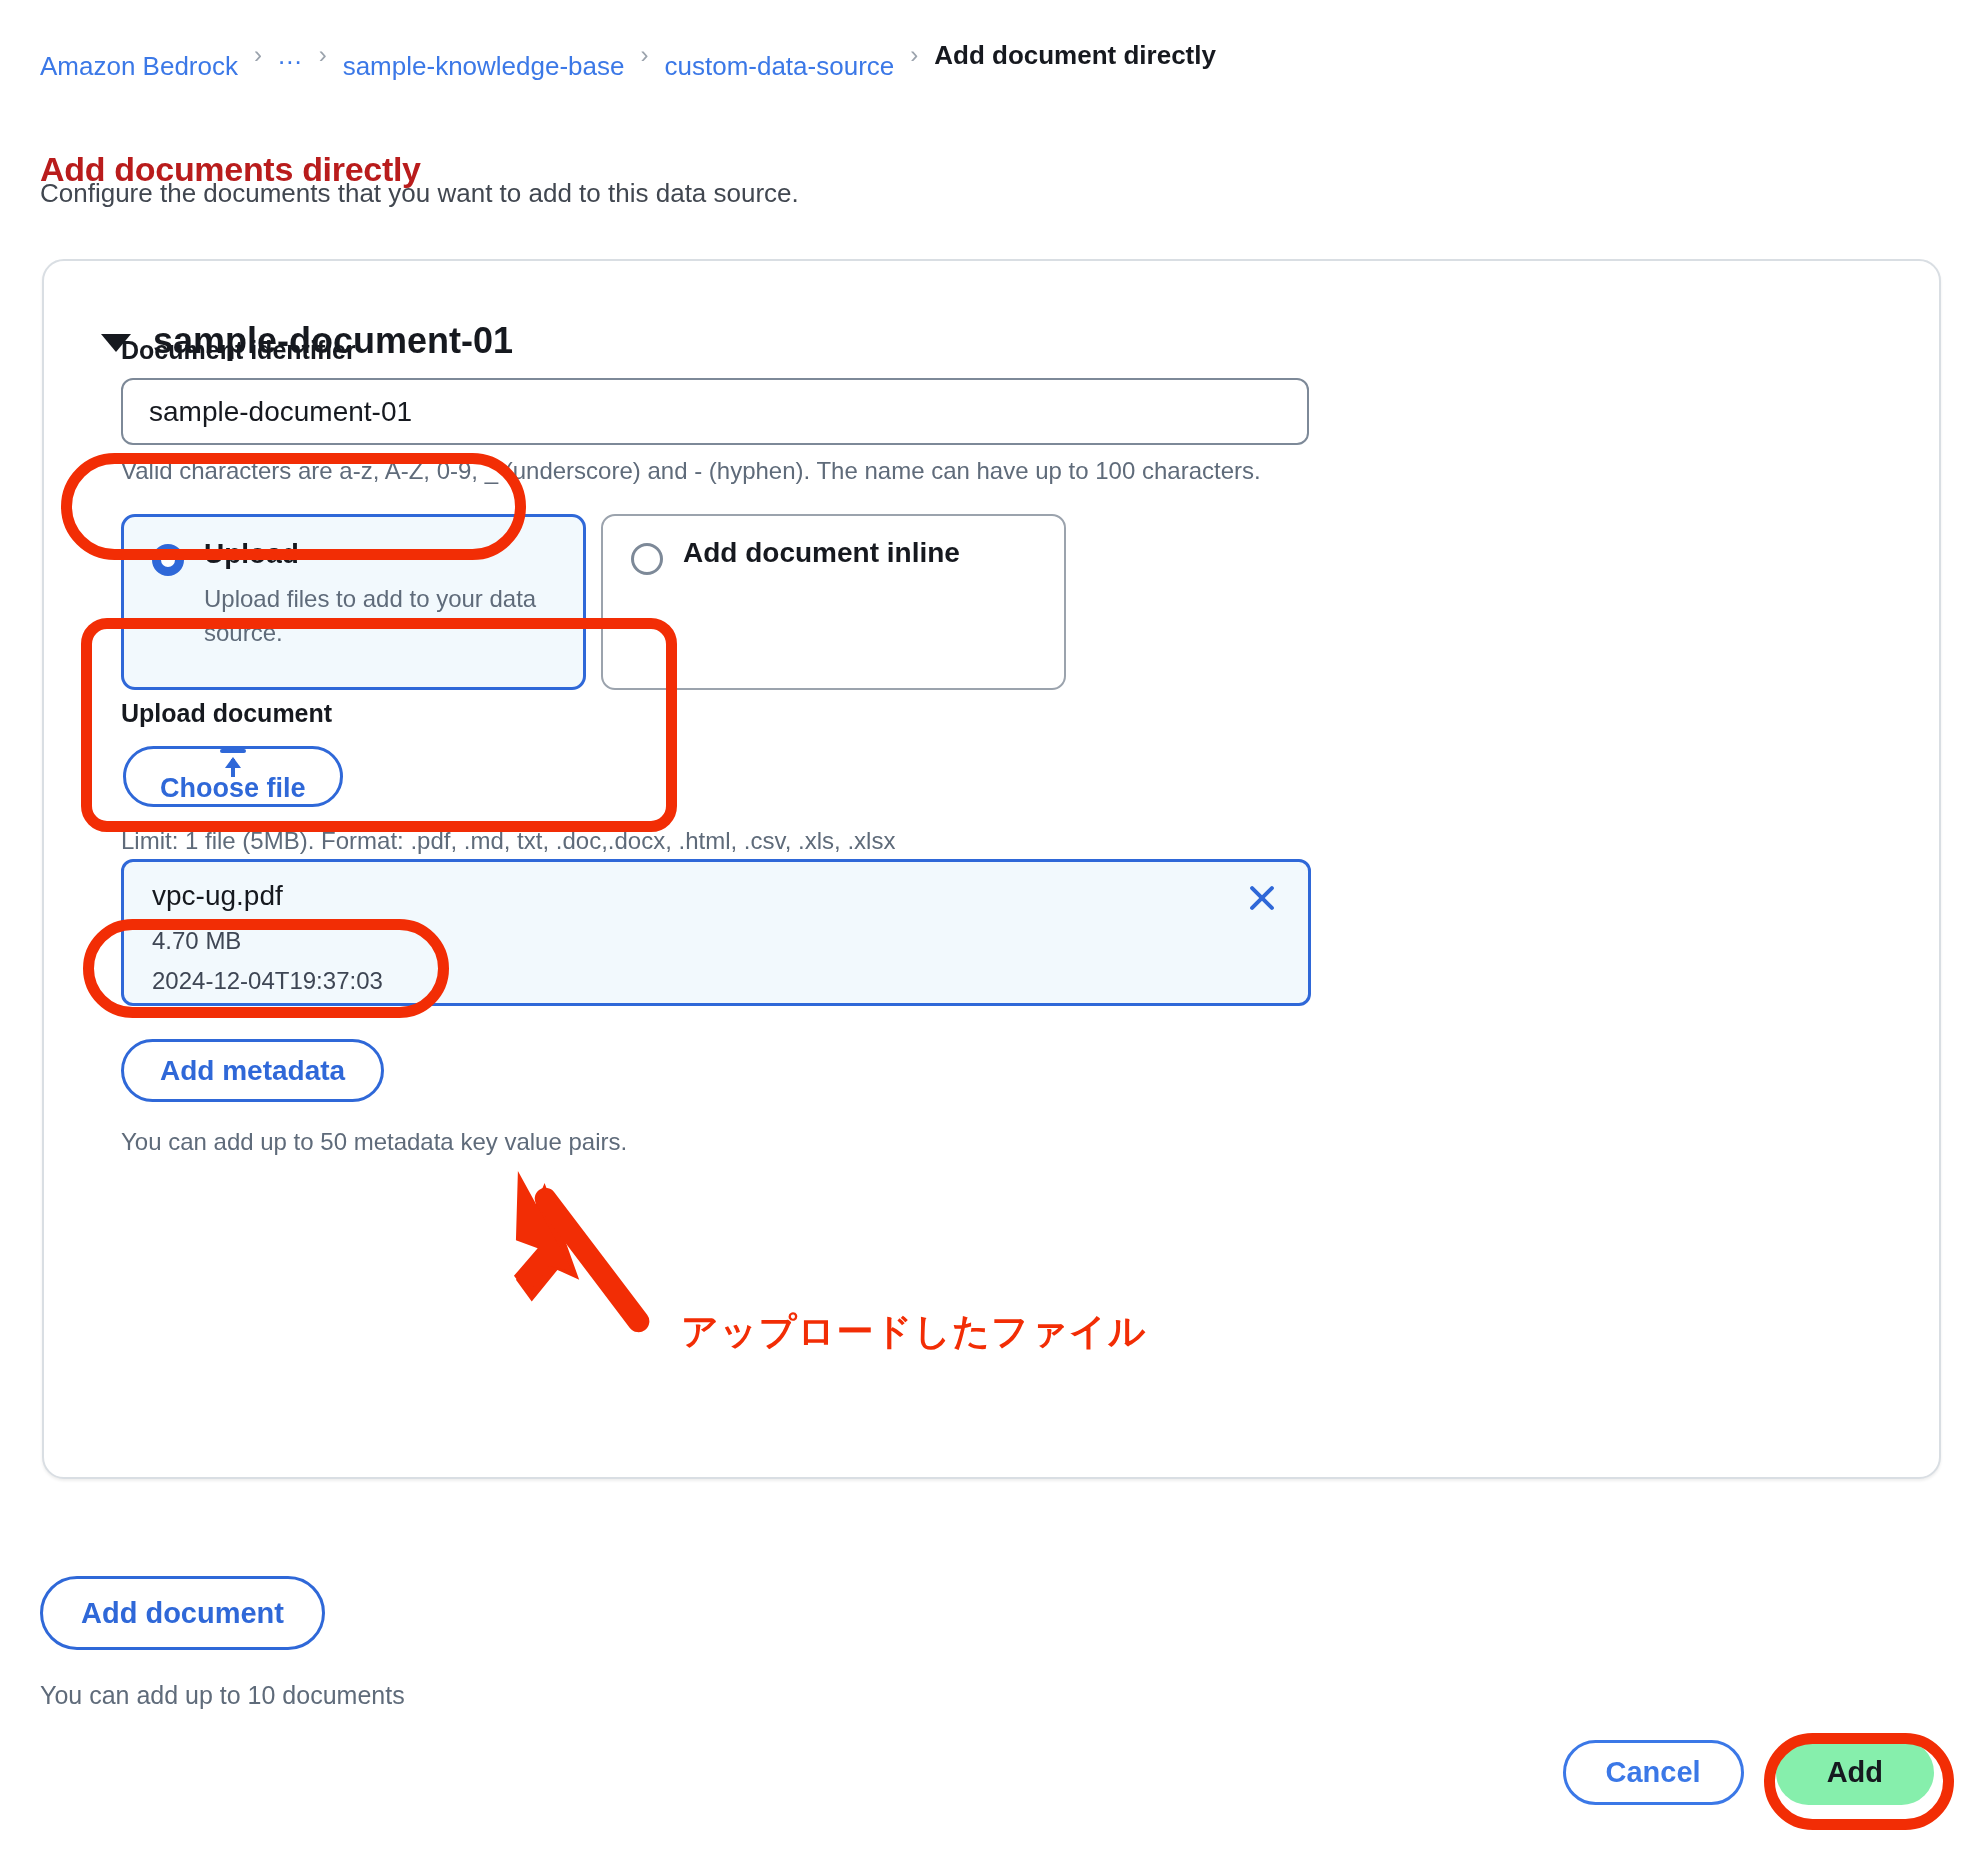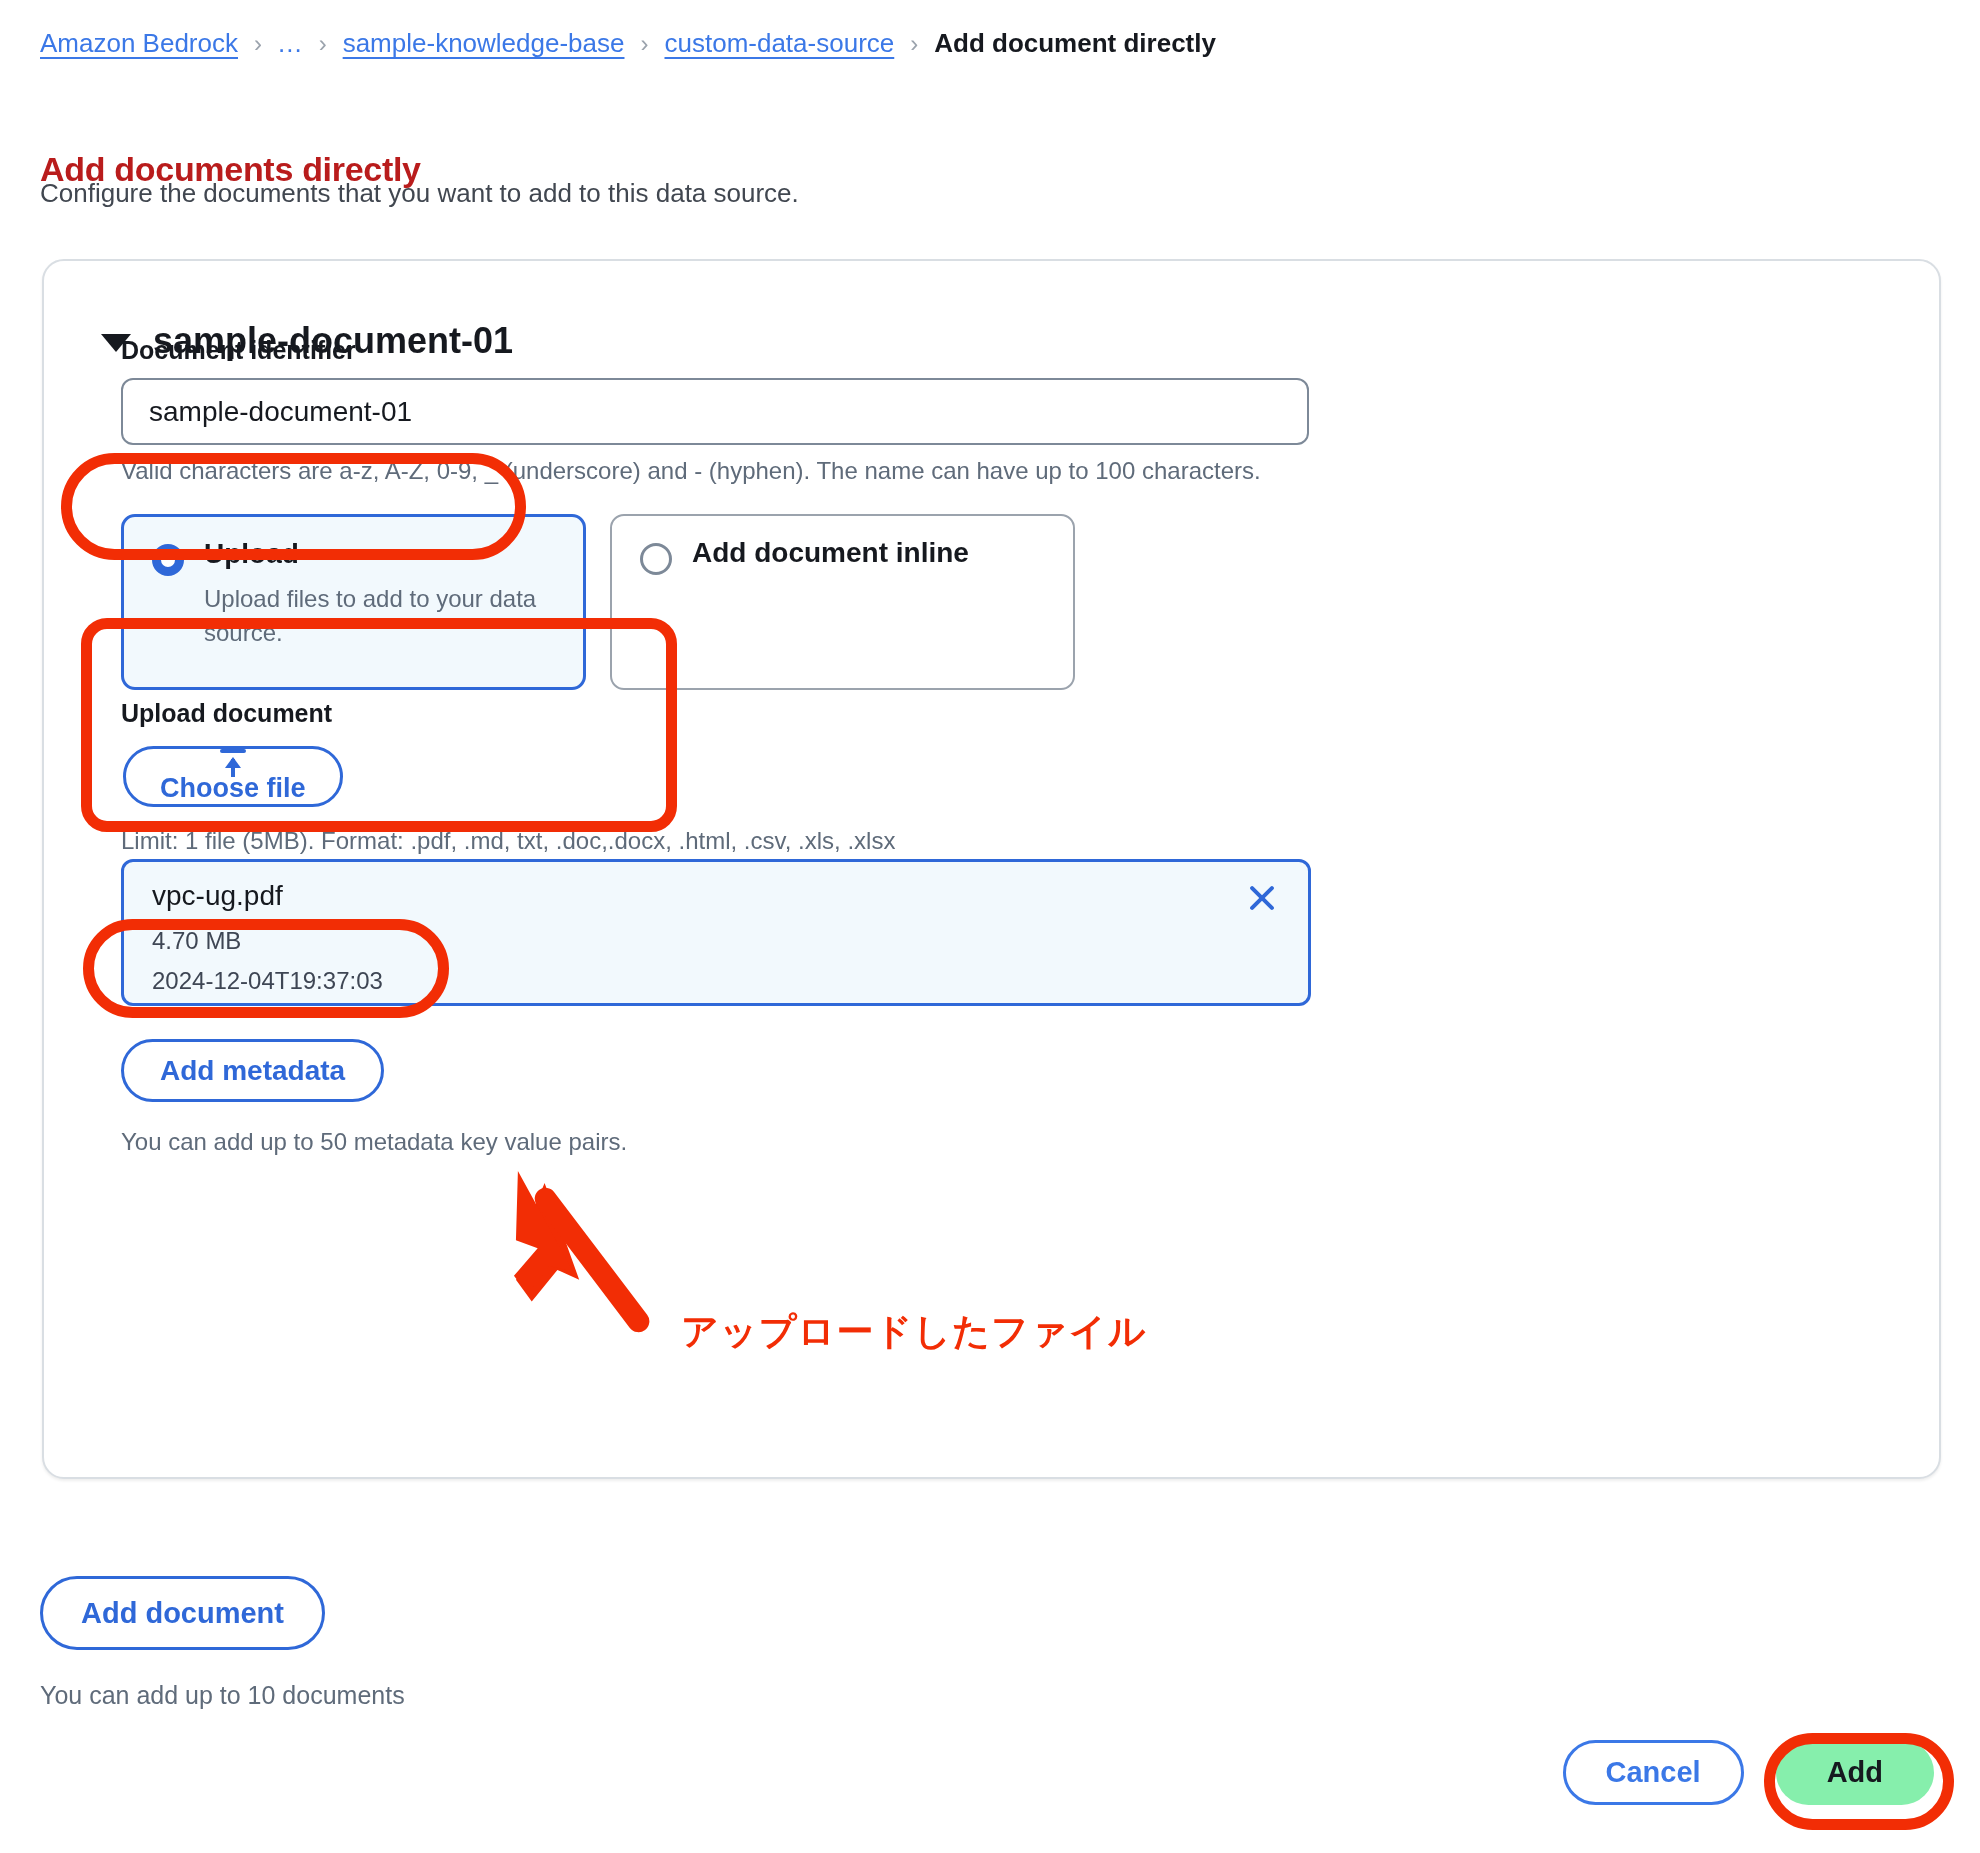--- a/index.html
+++ b/index.html
@@ -20,24 +20,24 @@
   
   .breadcrumb {
     position: absolute;
     left: 40px; top: 28px;
     display: flex; align-items: center;
     font-size: 26px;
     white-space: nowrap;
   }
   .crumb-link {
     color: #3b78e7;
-    text-decoration: underline;
     text-underline-offset: 5px;
     text-decoration-thickness: 2px;
     cursor: pointer;
+    margin-top: 23px;
   }
   .crumb-dots {
     color: #3b78e7;
     cursor: pointer;
     letter-spacing: 1px;
   }
   .crumb-current {
     color: #16191f;
     font-weight: 700;
   }
@@ -120,21 +120,21 @@
     color: #16191f;
     font-family: "Liberation Sans", sans-serif;
     padding: 0 26px;
     outline: none;
   }
 
   
   .tile-row {
     position: absolute;
     left: 77px; top: 253px;
-    display: flex; gap: 24px; justify-content: space-between;
+    display: flex; gap: 15px; justify-content: space-between;
   }
   .tile {
     width: 465px; height: 176px;
     border: 2px solid #9ba3ad;
     border-radius: 14px;
     background: #ffffff;
     position: relative;
     cursor: pointer;
   }
   .tile.selected {

